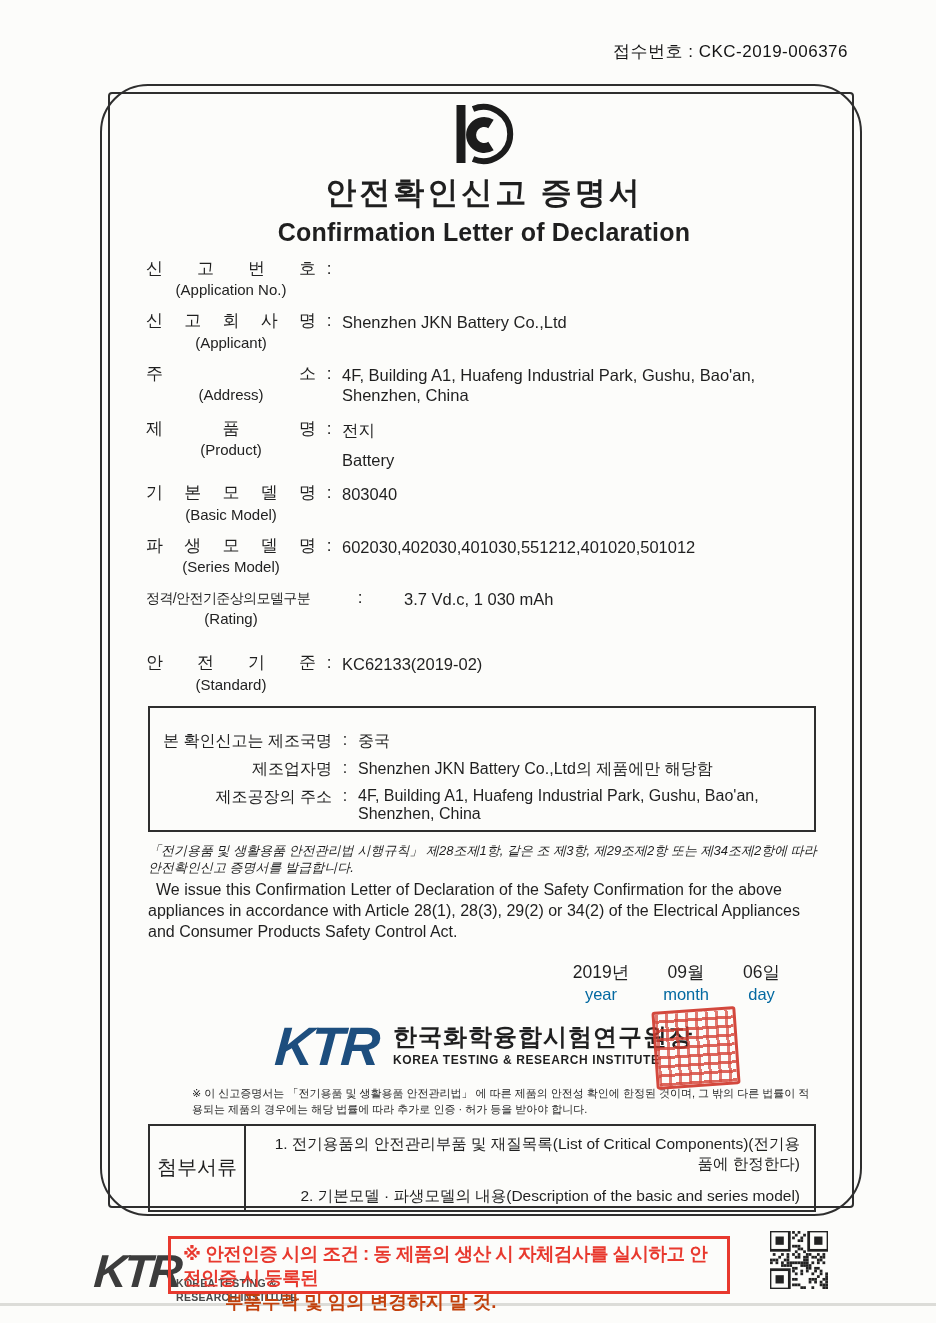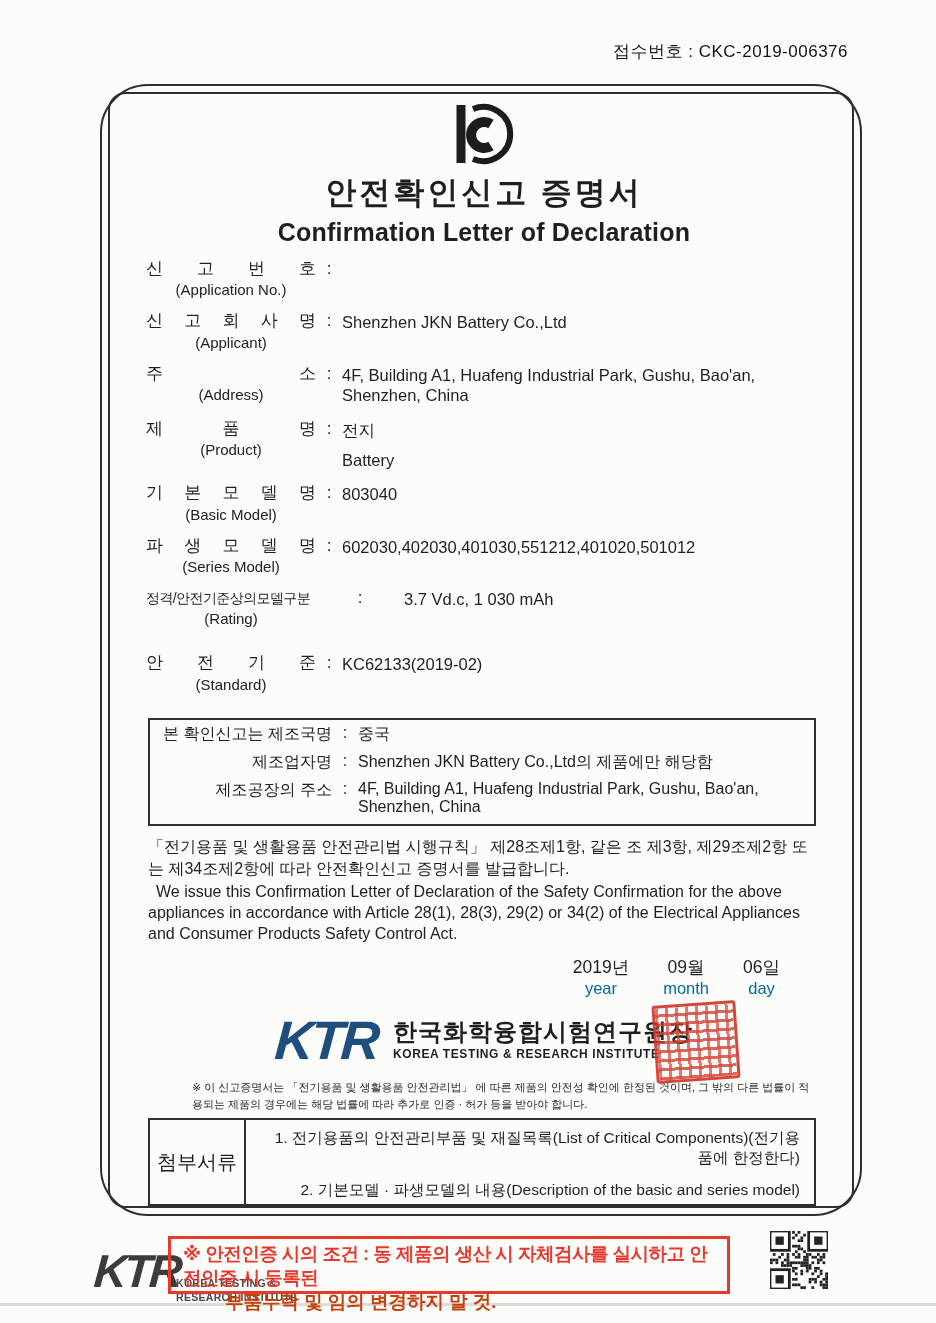--- a/index.html
+++ b/index.html
@@ -12,49 +12,49 @@
     overflow:hidden;
   }
   
   .scan-edge-line { position:absolute; left:0; top:1303px; width:100%; height:3px; background:#dcdcd8; }
 
   .reception { position:absolute; top:40px; right:88px; font-size:17px; letter-spacing:0.5px; color:#141414; }
 
   
   .cert { position:absolute; left:100px; top:84px; width:762px; height:1132px;
           border:2px solid #2e2e2e; border-radius:48px; }
-  .cert-inner { position:absolute; inset:6px; border:2px solid #2e2e2e; border-radius:18px;
+  .cert-inner { position:absolute; inset:6px; border:2px solid #2e2e2e; border-radius:4px;
                 padding:8px 30px 0 36px; display:flex; flex-direction:column; }
 
   .kc-wrap { display:flex; justify-content:center; }
   .title-ko { text-align:center; font-size:31px; font-weight:bold; letter-spacing:3px; margin-top:2px; }
   .title-en { text-align:center; font-size:25px; font-weight:600; margin-top:4px; letter-spacing:0.2px; }
 
   .fields { margin-top:12px; }
   .frow { display:flex; align-items:flex-start; margin-bottom:13px; }
   .frow.gap-lg { margin-bottom:26px;gap:31px; }
   .flabel { width:170px; flex:none; }
   .flabel .ko { display:block; font-size:17px; text-align:justify; text-align-last:justify; line-height:1.2; }
   .flabel .ko.compact { text-align-last:auto; font-size:14px; letter-spacing:-0.6px; white-space:nowrap; line-height:1.45; }
   .flabel .en { display:block; font-size:15px; text-align:center; color:#222; margin-top:2px; }
   .fcolon { width:26px; flex:none; text-align:center; font-size:17px; line-height:1.2; }
   .fvalue { flex:1; font-size:16.5px; line-height:1.25; max-width:515px; padding-top:1px; }
   .fvalue .second { display:block; margin-top:9px; }
 
-  .mbox { border:2px solid #2e2e2e; margin:12px 6px 0 2px; height:134px; padding-top:4px; }
+  .mbox { border:2px solid #2e2e2e; margin:0 6px 0 2px; height:134px; padding-top:23px; }
   .box-line { display:flex; margin-bottom:7px; }
   .box-label { width:182px; flex:none; text-align:right; font-size:16px; }
   .box-colon { width:26px; flex:none; text-align:center; font-size:16px; }
   .box-value { flex:1; font-size:16px; }
 
   .decl { margin-top:10px; padding:0 2px; }
-  .decl .ko { font-size:16px; line-height:1.35; }
+  .decl .ko { font-size:13px; line-height:1.35;font-style:italic; }
   .decl .en { font-size:16px; line-height:1.32; margin-top:2px; text-indent:8px; }
 
-  .date-row { display:flex; justify-content:flex-end; margin-top:12px; margin-right:42px; gap:34px; }
+  .date-row { display:flex; justify-content:flex-end; margin-top:20px; margin-right:42px; gap:34px; }
   .date-cell { text-align:center; font-size:17.5px; line-height:1.25; }
   .date-cell .lab { display:block; font-size:16.5px; color:#0369a1; }
 
   .issuer { position:relative; margin-top:14px; display:flex; justify-content:center; align-items:center; height:64px; }
   .ktr-logo { font-size:54px; font-weight:800; font-style:italic; letter-spacing:-3px;
               transform:skewX(-4deg); line-height:1; }
   .issuer-text { margin-left:16px; }
   .issuer-name-ko { font-size:24px; font-weight:bold; letter-spacing:1px; line-height:1.1; }
   .issuer-name-en { font-size:12px; font-weight:bold; letter-spacing:0.6px; margin-top:2px; }
   .seal { position:absolute; left:508px; top:-10px; width:84px; height:78px;

